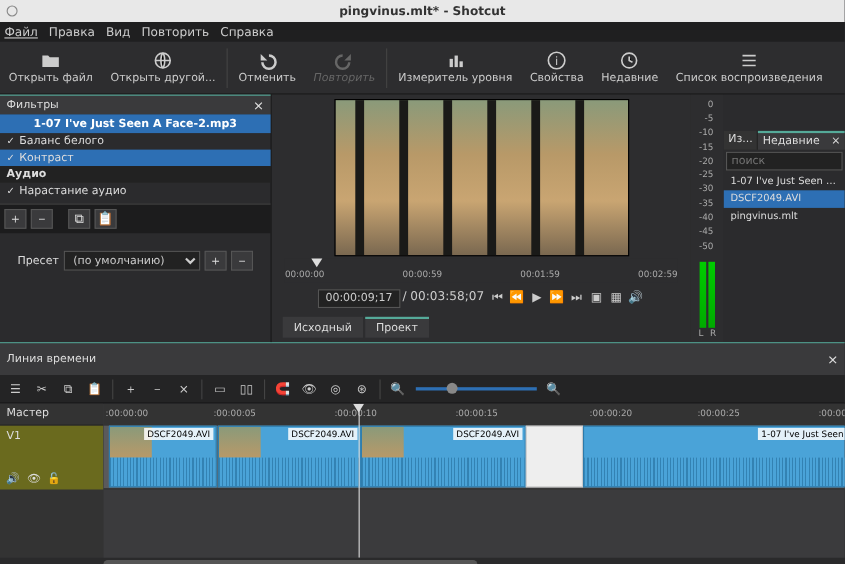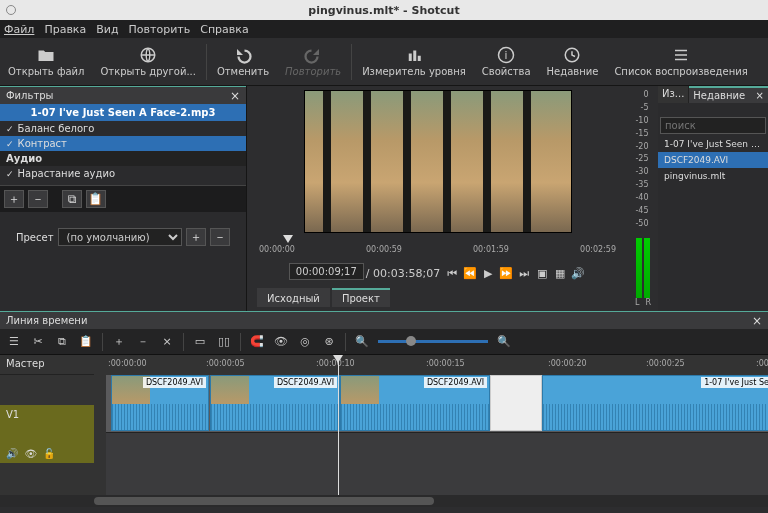--- a/index.html
+++ b/index.html
@@ -34,56 +34,56 @@
 .level-fill { height: 100%; background: #2d6fb4; width: 50%; }
 .level-val { width: 50px; background: #222; border: 1px solid #555; color: #ccc; text-align: right; padding: 1px 4px; font-size: 10px; }
 
 .preview-panel { flex: 1; background: #2d2d2f; display: flex; flex-direction: column; align-items: center; }
 .preview-img { width: 268px; height: 150px; margin-top: 4px; background: linear-gradient(180deg,#8a9a7a 0%,#b89968 35%,#c9a572 65%,#7a6850 100%); position: relative; border: 1px solid #000; }
 .cage-bar { position: absolute; top: 0; bottom: 0; width: 8px; background: #1a1a18; }
 .transport-row { width: 100%; padding: 2px 12px; }
 .ruler { height: 22px; background: #2d2d2f; position: relative; display: flex; justify-content: space-between; color: #aaa; font-size: 9px; padding-top: 10px; }
 .ruler span { font-size: 8px; }
 .playhead-tri { position: absolute; left: 24px; top: 0; width: 0; height: 0; border-left: 5px solid transparent; border-right: 5px solid transparent; border-top: 8px solid #ddd; }
-.time-controls { display: flex; align-items: flex-end; gap: 2px; padding: 4px 12px; color: #ccc; }
+.time-controls { display: flex; align-items: flex-start; gap: 2px; padding: 4px 12px; color: #ccc; }
 .time-box { background: #222; border: 1px solid #555; padding: 2px 6px; font-size: 10px; }
 .pb-btn { width: 16px; height: 14px; display: flex; align-items: center; justify-content: center; cursor: pointer; }
 .preview-tabs { display: flex; gap: 2px; padding: 4px 10px; align-self: flex-start; }
 .ptab { background: #3a3a3c; padding: 3px 10px; font-size: 10px; border-top: 2px solid transparent; cursor: pointer; }
 .ptab.active { border-top-color: #5a9; }
 
 .meter-col { width: 30px; background: #2d2d2f; padding: 4px 2px; font-size: 8px; color: #aaa; display: flex; flex-direction: column; align-items: center; }
 .meter-scale { flex: 1; display: flex; flex-direction: column; justify-content: space-between; align-items: flex-end; padding-right: 2px; }
 .meter-bars { display: flex; gap: 2px; height: 70px; align-items: flex-end; }
 .meter-bar { width: 6px; height: 60px; background: linear-gradient(180deg,#0c0 0%,#0a0 100%); }
 .meter-lr { display: flex; gap: 6px; font-size: 8px; }
 
 .recent-panel { width: 110px; background: #2b2b2d; display: flex; flex-direction: column; }
-.recent-hdr { display: flex; background: #333; font-size: 10px; }
+.recent-hdr { display: flex; background: #333; font-size: 10px; margin-top: 33px; }
 .recent-hdr .t1 { padding: 2px 4px; border-right: 1px solid #222; }
 .recent-hdr .t2 { flex: 1; padding: 2px 4px; background: #3a3a3c; border-top: 2px solid #5a9; display: flex; }
-.search-row { padding: 2px; margin-top: 12px; }
+.search-row { padding: 2px; }
 .search-inp { width: 100%; background: #222; border: 1px solid #555; color: #888; font-size: 10px; padding: 2px 4px; }
 .recent-item { padding: 3px 6px; font-size: 9px; white-space: nowrap; overflow: hidden; text-overflow: ellipsis; }
 .recent-item.sel { background: #2d6fb4; }
 
-.timeline-hdr { height: 18px; background: #3a3a3c; border-top: 1px solid #5a9; padding: 2px 6px; font-size: 10px; display: flex; align-items: center; }
+.timeline-hdr { height: 30px; background: #3a3a3c; border-top: 1px solid #5a9; padding: 2px 6px; font-size: 10px; display: flex; align-items: center; }
 .timeline-hdr .x { margin-left: auto; font-size: 12px; cursor: pointer; }
 .tl-toolbar { height: 26px; background: #242425; display: flex; align-items: center; padding: 0 6px; gap: 8px; border-bottom: 1px solid #111; }
 .tl-toolbar svg, .tl-toolbar .ico { width: 16px; height: 16px; color: #ccc; cursor: pointer; display: inline-flex; align-items: center; justify-content: center; }
 .tl-sep { width: 1px; height: 18px; background: #444; }
 .zoom-slider { width: 110px; height: 3px; background: #2d6fb4; position: relative; }
 .zoom-thumb { position: absolute; left: 28px; top: -4px; width: 10px; height: 10px; background: #888; border-radius: 50%; }
 
 .tl-body { display: flex; height: 140px; background: #333; }
 .tl-left { width: 94px; background: #333; }
 .master-row { height: 20px; background: #333; padding: 3px 6px; font-size: 10px; border-bottom: 1px solid #222; }
-.track-hdr { height: 58px; background: #6a6a1e; padding: 4px 6px; font-size: 10px; display: flex; flex-direction: column; justify-content: space-between; margin-top: 30px; }
+.track-hdr { height: 58px; background: #6a6a1e; padding: 4px 6px; font-size: 10px; display: flex; flex-direction: column; justify-content: space-between; }
 .track-ctrls { display: flex; gap: 6px; }
-.tl-right { flex: 1; position: relative; overflow: hidden; background: #3b3b3d; margin-left: 12px; }
+.tl-right { flex: 1; position: relative; overflow: hidden; background: #3b3b3d; }
 .tl-ruler { height: 20px; background: #333; position: relative; font-size: 8px; color: #aaa; }
 .tl-tick { position: absolute; top: 4px; }
 .track-lane { height: 58px; background: #5a5a5c; position: relative; border-bottom: 1px solid #222; }
 .clip { position: absolute; top: 0; height: 56px; background: #4aa3d8; border: 1px solid #2d7aaa; overflow: hidden; }
 .clip-lbl { position: absolute; top: 1px; right: 2px; background: rgba(255,255,255,.85); color: #000; font-size: 8px; padding: 1px 3px; }
 .clip .thumb { position: absolute; left: 0; top: 0; width: 38px; height: 28px; background: linear-gradient(180deg,#8a9a7a,#b89968); }
 .clip .wave { position: absolute; left: 0; right: 0; bottom: 0; height: 26px; background: repeating-linear-gradient(90deg,#2d7aaa 0 1px,#4aa3d8 1px 3px); opacity: .8; }
 .clip.white { background: #eee; border-color: #ccc; }
 .tl-playhead { position: absolute; top: 0; bottom: 0; width: 1px; background: #ddd; left: 232px; }
 .tl-playhead::before { content: ''; position: absolute; top: 0; left: -5px; border-left: 5px solid transparent; border-right: 5px solid transparent; border-top: 8px solid #ddd; }

